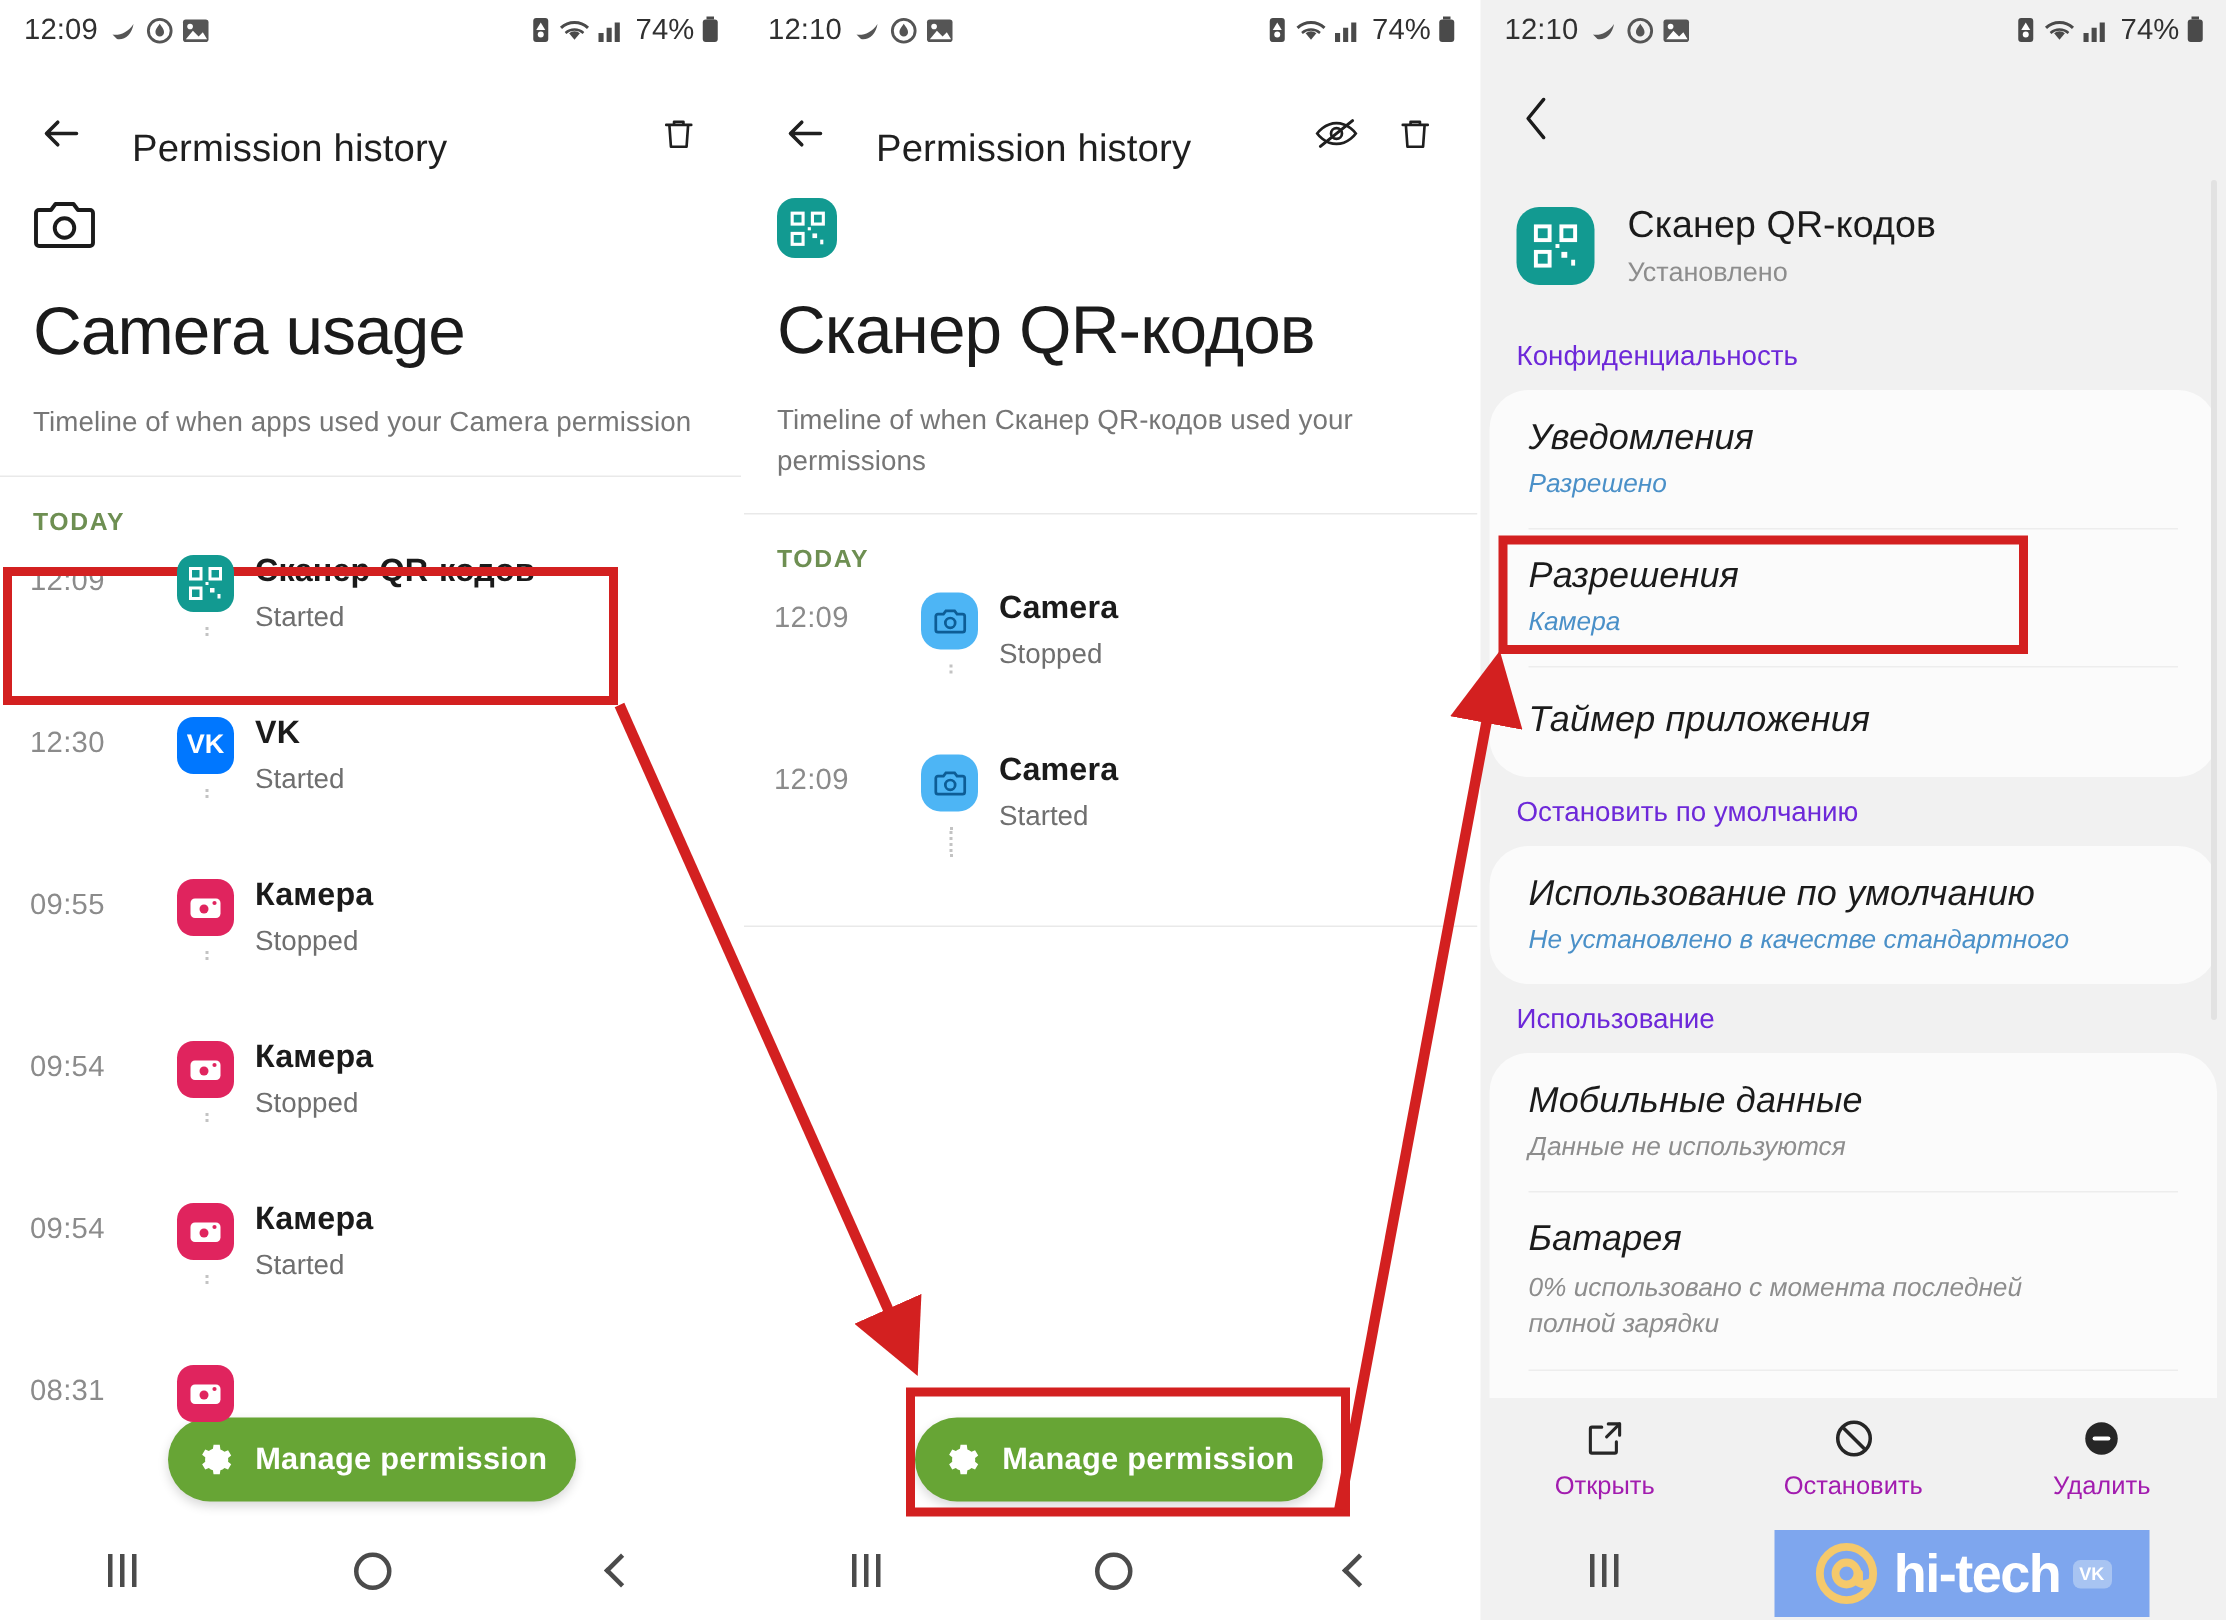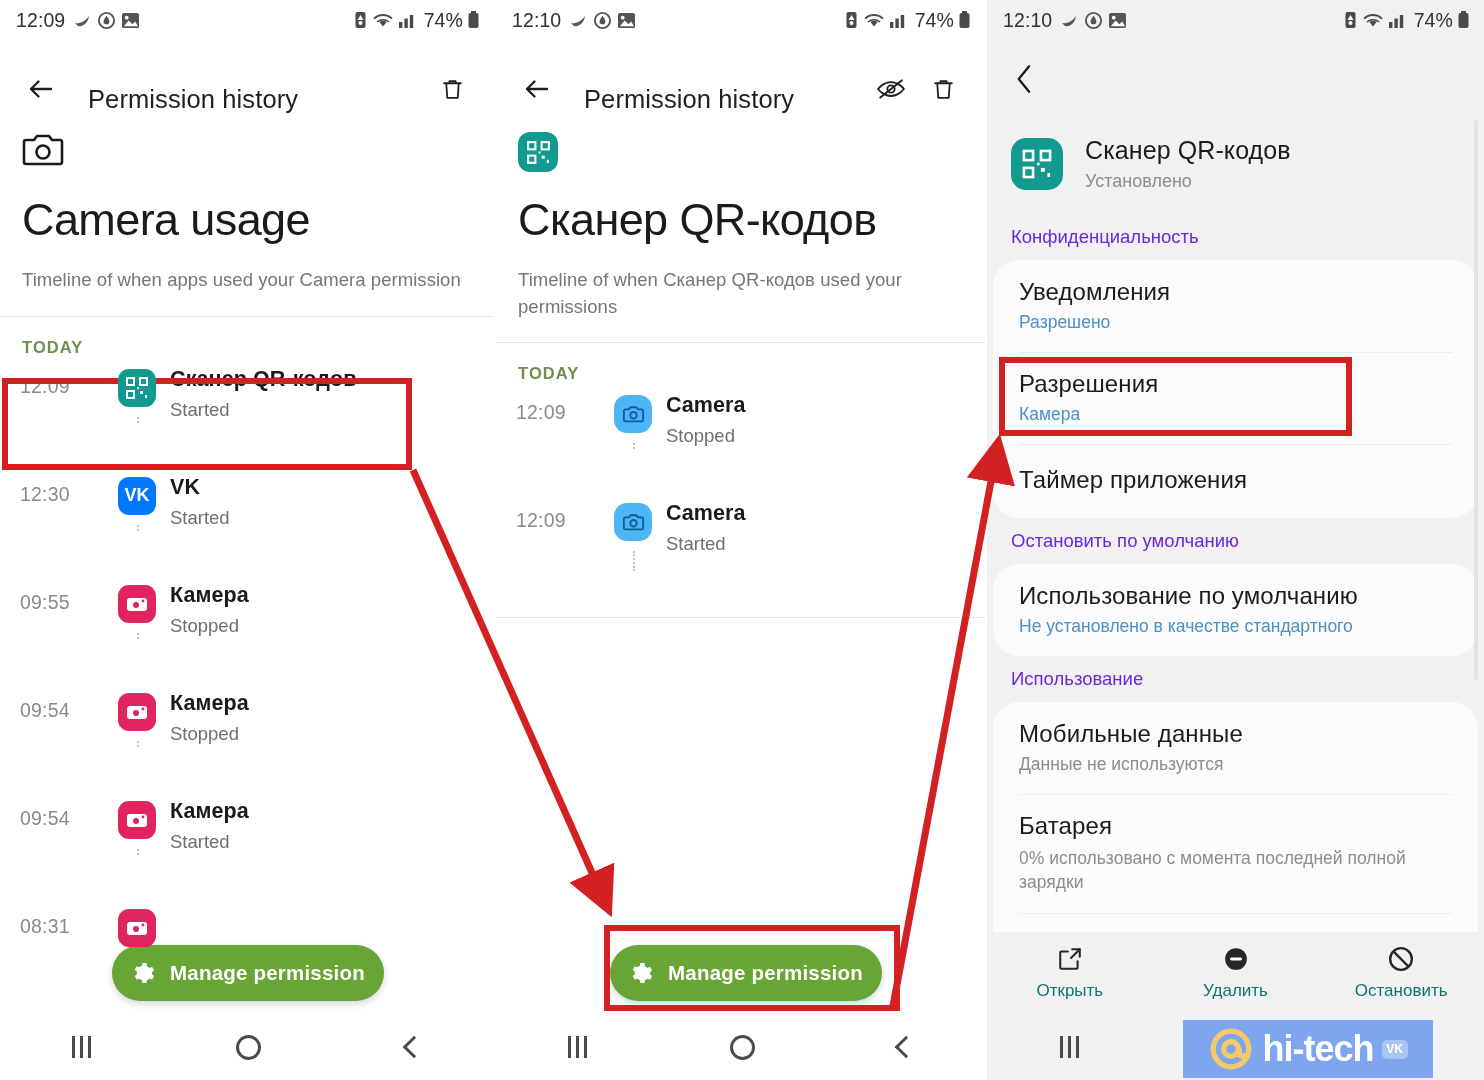--- a/index.html
+++ b/index.html
@@ -106,40 +106,40 @@
   .s-title { font-size: 26px; color: #1b1b1b; margin-left: 14px; letter-spacing: .1px; }
 
   .s-appheader { display: flex; align-items: center; padding: 18px 24px 22px 24px; }
   .s-appicon { width: 52px; height: 52px; border-radius: 15px; flex: none; }
   .s-apptexts { margin-left: 22px; }
   .s-appname { font-size: 25px; color: #1b1b1b; letter-spacing: .1px; }
   .s-appsub { font-size: 18px; color: #8d8d8d; margin-top: 6px; }
 
   .s-section { font-size: 18.5px; color: #6d28d9; padding: 12px 24px 12px 24px; }
   .s-card { background: #fbfbfb; border-radius: 26px; margin: 0 6px; overflow: hidden; }
-  .s-item { padding: 18px 38px 19px 26px; position: relative; }
+  .s-item { padding: 18px 38px 19px 26px; position: relative; font-style: italic; }
   .s-item + .s-item::before {
     content: ""; position: absolute; left: 26px; right: 26px; top: 0; height: 1px; background: #ededed;
   }
   .s-item-title { font-size: 24px; color: #1b1b1b; letter-spacing: .1px; }
   .s-item-sub { font-size: 17.5px; color: #4a90c8; margin-top: 6px; }
   .s-item-sub.gray { color: #8d8d8d; }
   .s-item-sub.wrap { line-height: 1.38; }
 
   .s-scroll {
     position: absolute; right: 6px; top: 120px; width: 4px; height: 560px;
     background: #e2e2e2; border-radius: 2px;
   }
 
   .s-bottombar {
     position: absolute; left: 0; right: 0; bottom: 66px; height: 82px;
     display: flex; align-items: center; background: #f1f1f1;
   }
   .s-bb-item { flex: 1; display: flex; flex-direction: column; align-items: center; gap: 9px; }
-  .s-bb-label { font-size: 17px; color: #0f766e; }
+  .s-bb-label { font-size: 17px; color: #a21caf; }
 
   
   .watermark {
     position: absolute; left: 1183px; top: 1020px; width: 250px; height: 58px;
     background: #7ea6ee; display: flex; align-items: center; justify-content: center; gap: 8px;
   }
   .wm-text { color: #ffffff; font-size: 36px; font-weight: 700; letter-spacing: -1px; }
   .wm-vk {
     width: 26px; height: 19px; border-radius: 5px; background: #a8c4f2;
     color: #ffffff; font-size: 12px; font-weight: 700;
@@ -603,31 +603,31 @@
       <div class="s-bb-item">
         <svg width="26" height="26" viewBox="0 0 24 24">
             <path d="M14 3h7v7" fill="none" stroke="#262626" stroke-width="1.9" stroke-linecap="round" stroke-linejoin="round"></path>
             <path d="M21 3l-8 8" fill="none" stroke="#262626" stroke-width="1.9" stroke-linecap="round"></path>
             <path d="M19 14v6a1 1 0 0 1-1 1H4a1 1 0 0 1-1-1V6a1 1 0 0 1 1-1h6" fill="none" stroke="#262626" stroke-width="1.9" stroke-linecap="round" stroke-linejoin="round"></path>
           </svg>
         <span class="s-bb-label">Открыть</span>
       </div>
       <div class="s-bb-item">
         <svg width="26" height="26" viewBox="0 0 24 24">
+            <circle cx="12" cy="12" r="10" fill="none" stroke="#262626" stroke-width="2.2"></circle>
+            <path d="M5.5 5.5l13 13" stroke="#262626" stroke-width="2.2"></path>
+          </svg>
+        <span class="s-bb-label">Остановить</span>
+      </div>
+      <div class="s-bb-item">
+        <svg width="26" height="26" viewBox="0 0 24 24">
             <circle cx="12" cy="12" r="10" fill="#262626"></circle>
             <rect x="6.5" y="10.7" width="11" height="2.6" rx="1.3" fill="#fff"></rect>
           </svg>
         <span class="s-bb-label">Удалить</span>
-      </div>
-      <div class="s-bb-item">
-        <svg width="26" height="26" viewBox="0 0 24 24">
-            <circle cx="12" cy="12" r="10" fill="none" stroke="#262626" stroke-width="2.2"></circle>
-            <path d="M5.5 5.5l13 13" stroke="#262626" stroke-width="2.2"></path>
-          </svg>
-        <span class="s-bb-label">Остановить</span>
       </div>
     </div>
 
     <div class="navbar gray">
       <span class="nav-recents">
           <i></i>
           <i></i>
           <i></i>
         </span>
       <span class="nav-home"></span>

